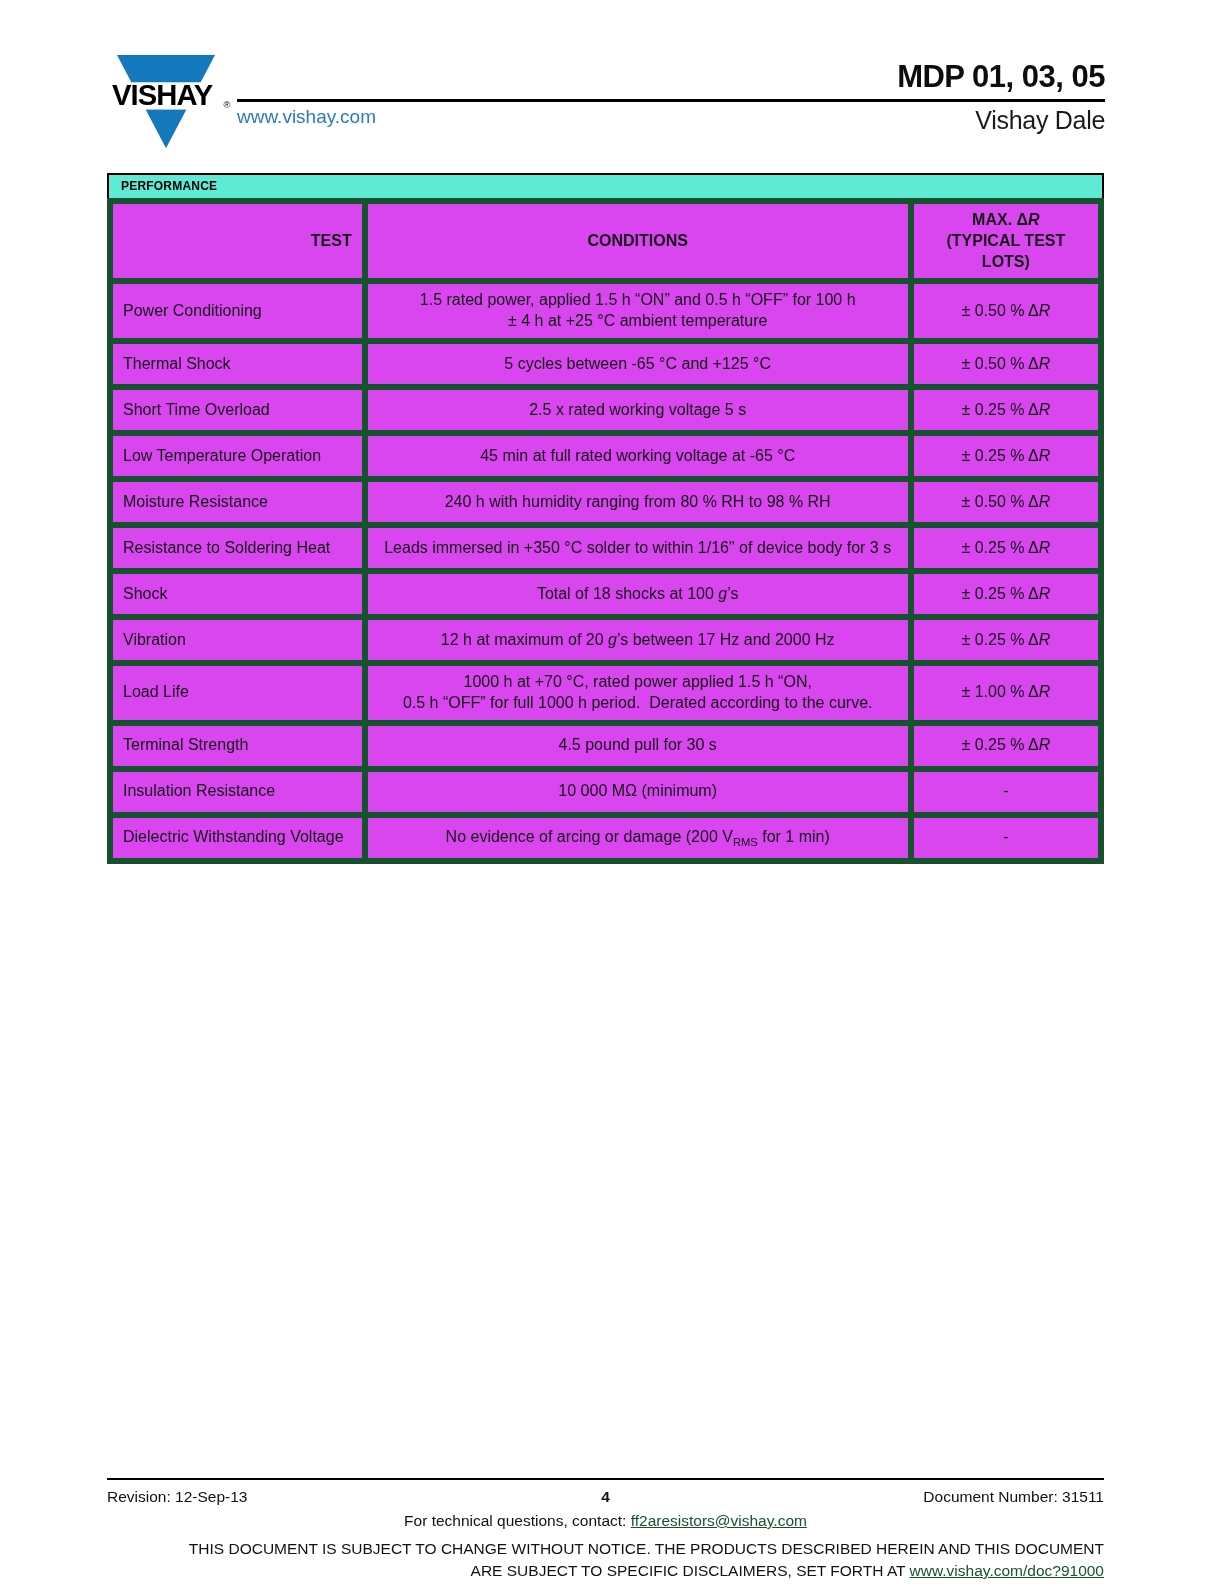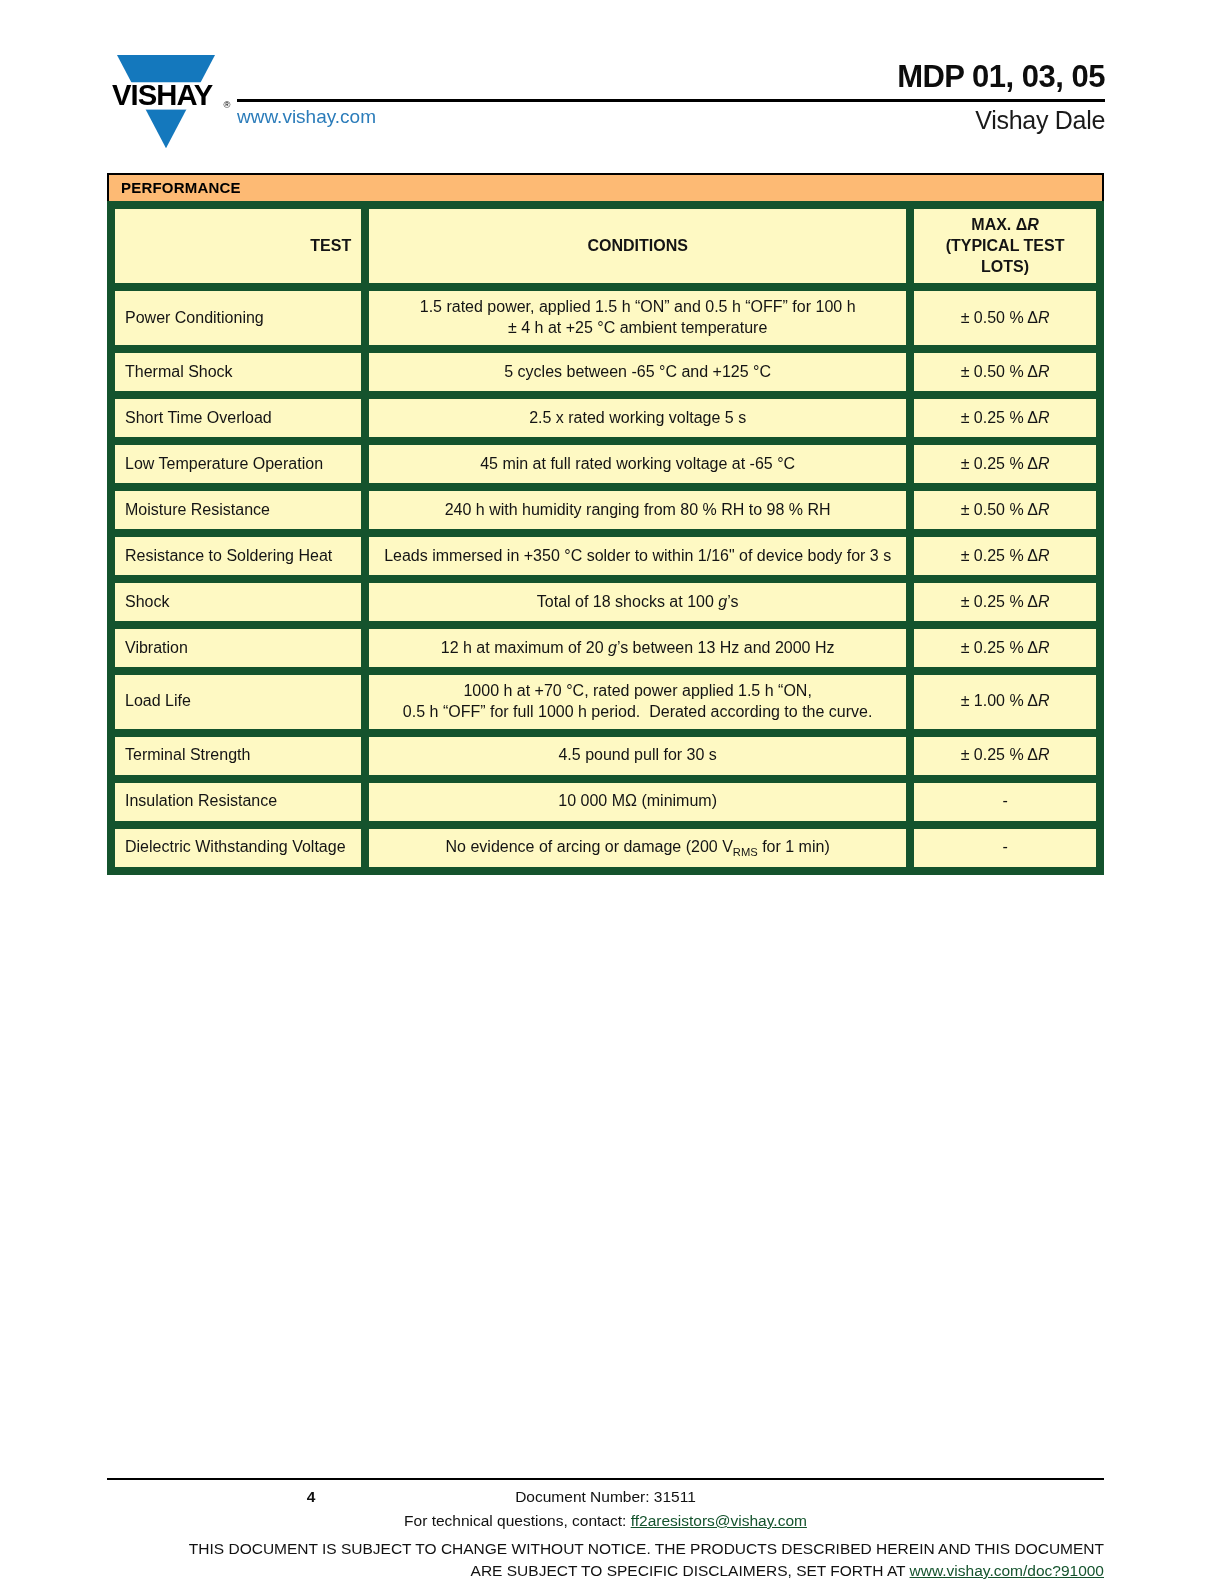--- a/index.html
+++ b/index.html
@@ -16,32 +16,32 @@
   .logo-box{width:142px;height:98px;flex:0 0 auto;}
   .header-main{flex:1;margin-left:0px;padding-top:5px;}
   .doc-title{font-size:31px;font-weight:bold;text-align:right;line-height:1.15;letter-spacing:-0.5px;color:#0d0d0d;}
   .header-rule{border-bottom:3px solid #000;margin-top:4px;}
   .header-sub{display:flex;justify-content:space-between;align-items:flex-start;margin-top:4px;}
   .website-link{font-size:19px;color:#2b7cba;text-decoration:none;}
   .division-name{font-size:25px;color:#1a1a1a;letter-spacing:-0.3px;}
   
   .table-wrap{position:absolute;top:173px;left:107px;width:997px;}
   .perf-band{
-    background:#fdba74;
+    background:#5eead4;
     border:2px solid #000;border-bottom:none;
     padding:4px 12px 5px 12px;
-    font-size:15px;font-weight:bold;letter-spacing:0.2px;color:#000;
+    font-size:12px;font-weight:bold;letter-spacing:0.2px;color:#000;
     box-sizing:border-box;
   }
   table.perf{border-collapse:collapse;width:100%;table-layout:fixed;border:2px solid #000;}
   table.perf th, table.perf td{
-    border:8px solid #14532d;
+    border:6px solid #14532d;
     font-size:16px;line-height:1.3;color:#141414;
     padding:6px 10px;box-sizing:border-box;
-    background:#fef9c3;
+    background:#d946ef;
   }
   table.perf th{font-weight:bold;height:46px;}
   th.h-test{text-align:right;padding-left:14px;}
   th.h-cond{text-align:center;}
   th.h-max{text-align:center;line-height:1.25;}
   td.c-test{text-align:left;padding-left:14px;height:46px;}
   td.c-cond{text-align:center;}
   td.c-max{text-align:center;}
   table.perf i{font-style:italic;}
   table.perf sub{font-size:70%;line-height:0;}
@@ -125,21 +125,21 @@
       <td class="c-cond"><span>Leads immersed in +350 °C solder to within 1/16" of device body for 3 s</span></td>
       <td class="c-max"><span>± 0.25 % Δ</span><i>R</i></td>
     </tr>
           <tr>
       <td class="c-test">Shock</td>
       <td class="c-cond"><span>Total of 18 shocks at 100 </span><i>g</i><span>’s</span></td>
       <td class="c-max"><span>± 0.25 % Δ</span><i>R</i></td>
     </tr>
           <tr>
       <td class="c-test">Vibration</td>
-      <td class="c-cond"><span>12 h at maximum of 20 </span><i>g</i><span>’s between 13 Hz and 2000 Hz</span></td>
+      <td class="c-cond"><span>12 h at maximum of 20 </span><i>g</i><span>’s between 17 Hz and 2000 Hz</span></td>
       <td class="c-max"><span>± 0.25 % Δ</span><i>R</i></td>
     </tr>
           <tr>
       <td class="c-test">Load Life</td>
       <td class="c-cond"><span>1000 h at +70 °C, rated power applied 1.5 h “ON,</span><br><span>0.5 h “OFF” for full 1000 h period.&nbsp; Derated according to the curve.</span></td>
       <td class="c-max"><span>± 1.00 % Δ</span><i>R</i></td>
     </tr>
           <tr>
       <td class="c-test">Terminal Strength</td>
       <td class="c-cond"><span>4.5 pound pull for 30 s</span></td>
@@ -154,20 +154,21 @@
       <td class="c-test">Dielectric Withstanding Voltage</td>
       <td class="c-cond"><span>No evidence of arcing or damage (200 V</span><sub>RMS</sub><span> for 1 min)</span></td>
       <td class="c-max"><span>-</span></td>
     </tr>
         </tbody>
     </table>
   </div>
 
   <div class="doc-footer">
     <div class="footer-row">
+      <div class="footer-left">Revision: 12-Sep-13</div>
       <div class="footer-center">4</div>
       <div class="footer-right">Document Number: 31511</div>
     </div>
     <div class="contact-line"><span>For technical questions, contact: </span><a href="#" class="doc-link">ff2aresistors@vishay.com</a></div>
     <div class="disclaimer">
       <span>THIS DOCUMENT IS SUBJECT TO CHANGE WITHOUT NOTICE. THE PRODUCTS DESCRIBED HEREIN AND THIS DOCUMENT</span><br>
       <span>ARE SUBJECT TO SPECIFIC DISCLAIMERS, SET FORTH AT </span><a href="#" class="doc-link">www.vishay.com/doc?91000</a>
     </div>
   </div>
 

